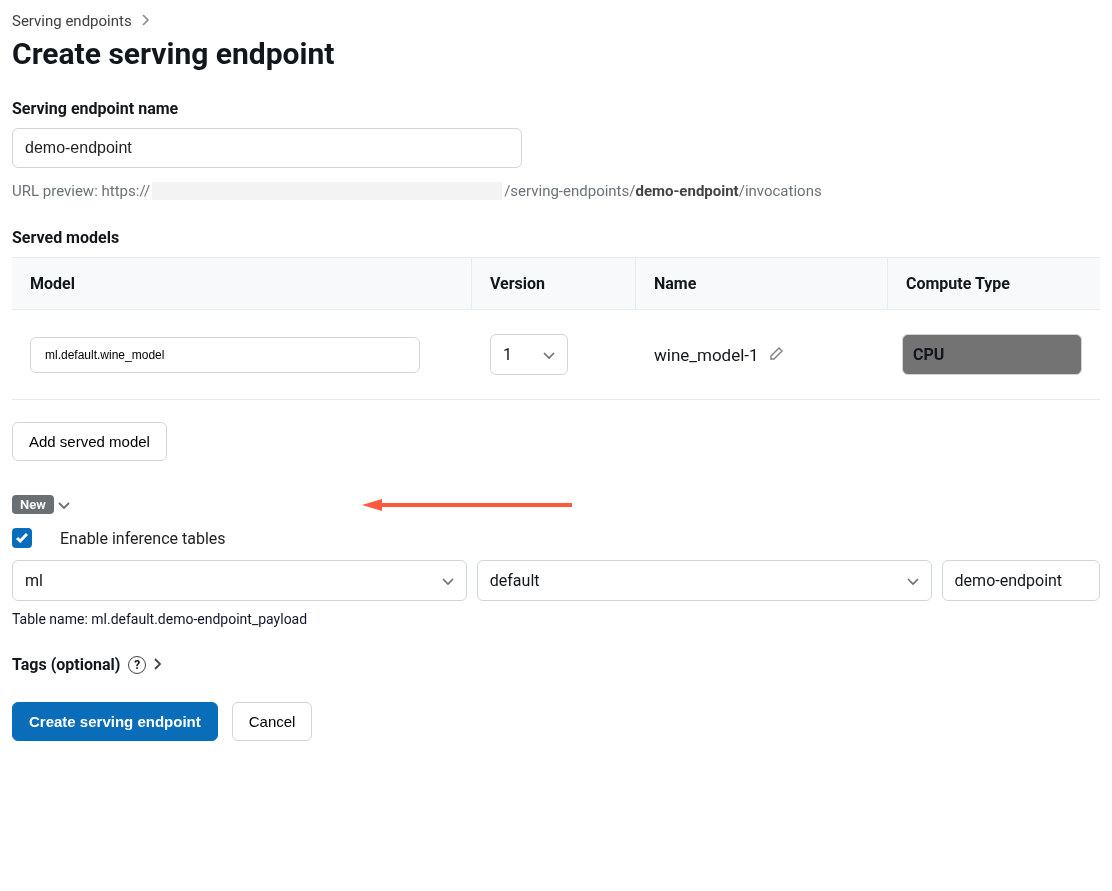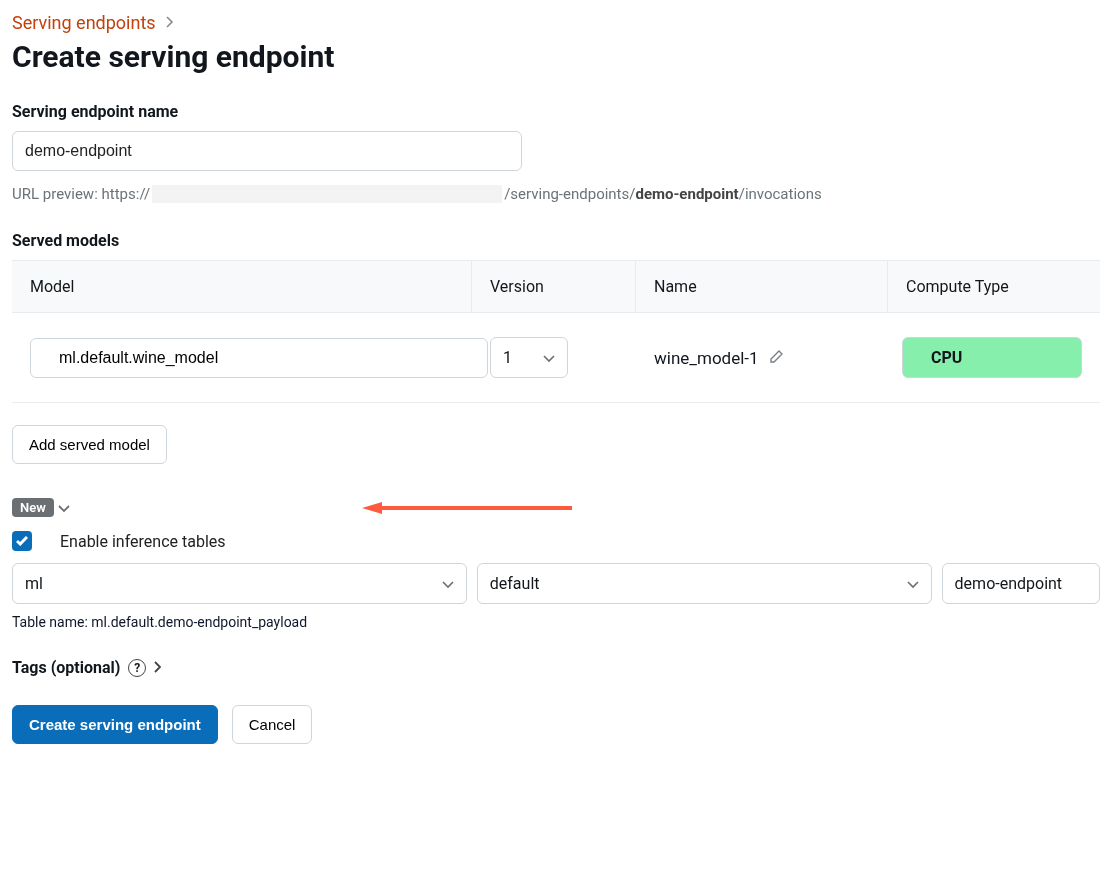--- a/index.html
+++ b/index.html
@@ -4,58 +4,58 @@
   <style>
     * { box-sizing: border-box; margin: 0; padding: 0; }
     body {
       font-family: -apple-system, BlinkMacSystemFont, "Segoe UI", Roboto, "Helvetica Neue", Arial, sans-serif;
       font-size: 15px;
       color: #11171c;
       background: #fff;
       padding: 12px;
       width: 1112px;
     }
-    a.breadcrumb-link { color: #c2410c; text-decoration: none; font-size: 18px; }
+    a.breadcrumb-link { color: #404040; text-decoration: none; font-size: 15px; }
     .breadcrumb { display: flex; align-items: center; gap: 10px; margin-bottom: 6px; }
     .breadcrumb .chev { color: #8a8a8a; }
     h1.page-title { font-size: 30px; font-weight: 700; margin-top: 4px; margin-bottom: 28px; }
     .section-label { font-weight: 700; font-size: 16px; margin-bottom: 10px; }
     .text-input {
       border: 1px solid #cfd6db; border-radius: 6px; padding: 10px 12px;
       font-size: 16px; width: 510px; color: #222; background: #fff;
     }
     .url-preview { color: #6b7378; font-size: 15px; margin-top: 14px; margin-bottom: 28px; display:flex; align-items:center; flex-wrap:wrap;}
     .url-preview .redact { display:inline-block; background:#f3f3f3; width:350px; height:18px; vertical-align:middle; margin: 0 2px;}
     .url-preview .strong { font-weight: 700; color:#444;}
     .served-section-label { font-weight: 700; font-size: 16px; margin-bottom: 10px; }
     .table-wrap { border-top: 1px solid #e8ecef; }
     .table-head { display:flex; background:#f8f9fa; border-bottom:1px solid #e8ecef; }
     .th, .td { padding: 16px 18px; font-size: 16px; }
-    .th { font-weight: 400; border-right: 1px solid #e8ecef; }
+    .th { font-weight: 700; border-right: 1px solid #e8ecef; }
     .th:last-child { border-right: none; }
     .col-model   { width: 460px; }
     .col-version { width: 164px; }
     .col-name    { width: 252px; }
     .col-compute { flex: 1; }
     .table-row { display:flex; align-items:center; border-bottom:1px solid #e8ecef; padding: 10px 0; }
     .model-input {
-      border: 1px solid #cfd6db; border-radius: 6px; padding: 10px 28px;
-      font-size: 16px; width: 458px; margin-left: 18px;
+      border: 1px solid #cfd6db; border-radius: 6px; padding: 10px 14px;
+      font-size: 12px; width: 390px; margin-left: 18px;
     }
     .version-select {
       border: 1px solid #cfd6db; border-radius: 6px; padding: 10px 12px;
       font-size: 16px; width: 78px; display:flex; align-items:center; justify-content:space-between;
       cursor:pointer; background:#fff;
     }
     .name-cell { display:flex; align-items:center; gap:10px; font-size:17px; }
     .pencil-icon { color:#7a8085; cursor:pointer; }
     .compute-select {
-      border: 1px solid #cfd6db; border-radius: 6px; padding: 10px 28px;
+      border: 1px solid #cfd6db; border-radius: 6px; padding: 10px 10px;
       font-size: 16px; font-weight:700; width: 100%; display:flex; align-items:center; justify-content:space-between;
-      cursor:pointer; background:#86efac;
+      cursor:pointer; background:#737373;
     }
     .btn { border:1px solid #cfd6db; background:#fff; border-radius:6px; padding:10px 16px; font-size:15px; cursor:pointer; }
     .btn-primary { background:#0a6dba; border-color:#0a6dba; color:#fff; font-weight:600; }
     .add-model-btn { margin-top:22px; }
     .inference-header { display:flex; align-items:center; gap:4px; margin-top:34px; margin-bottom:14px; position:relative;}
     .badge-new { background:#6a6f74; color:#fff; font-size:13px; font-weight:600; padding:2px 8px; border-radius:4px; }
     .inference-title { font-weight:700; font-size:17px; }
     .chev-down { color:#6a6f74; }
     .arrow-annotation {
       position:absolute; left:350px; top:50%; transform:translateY(-50%);

